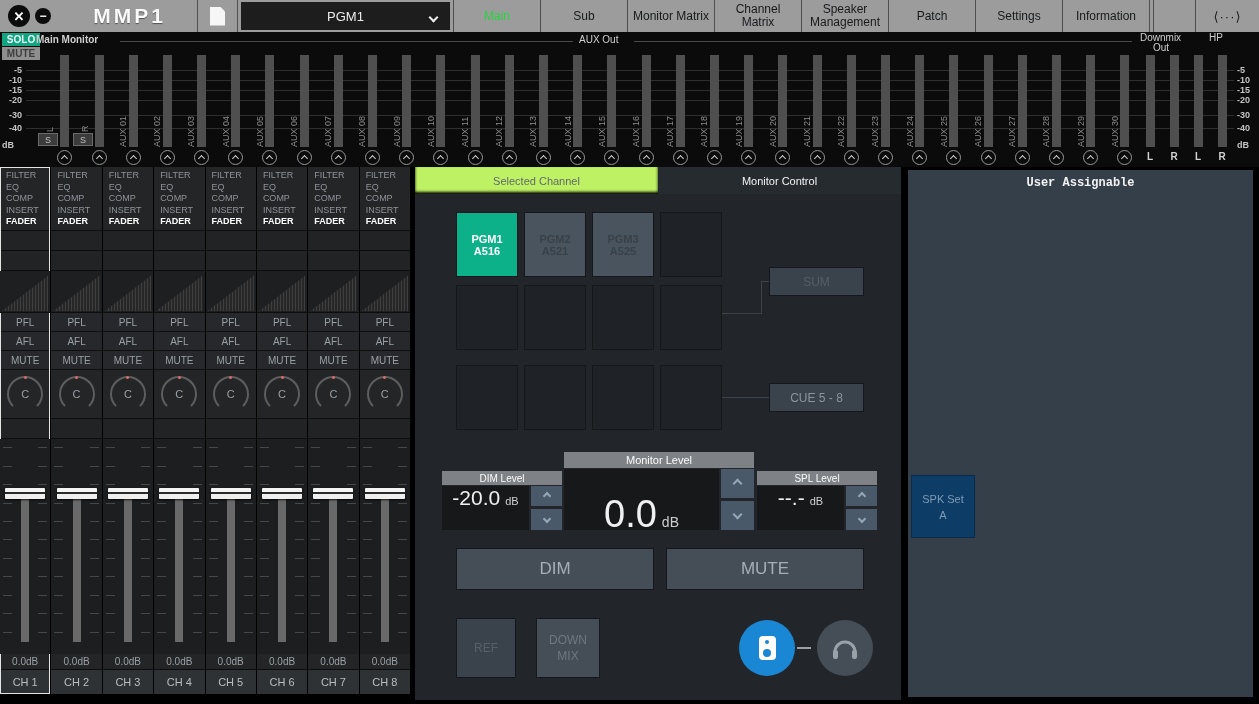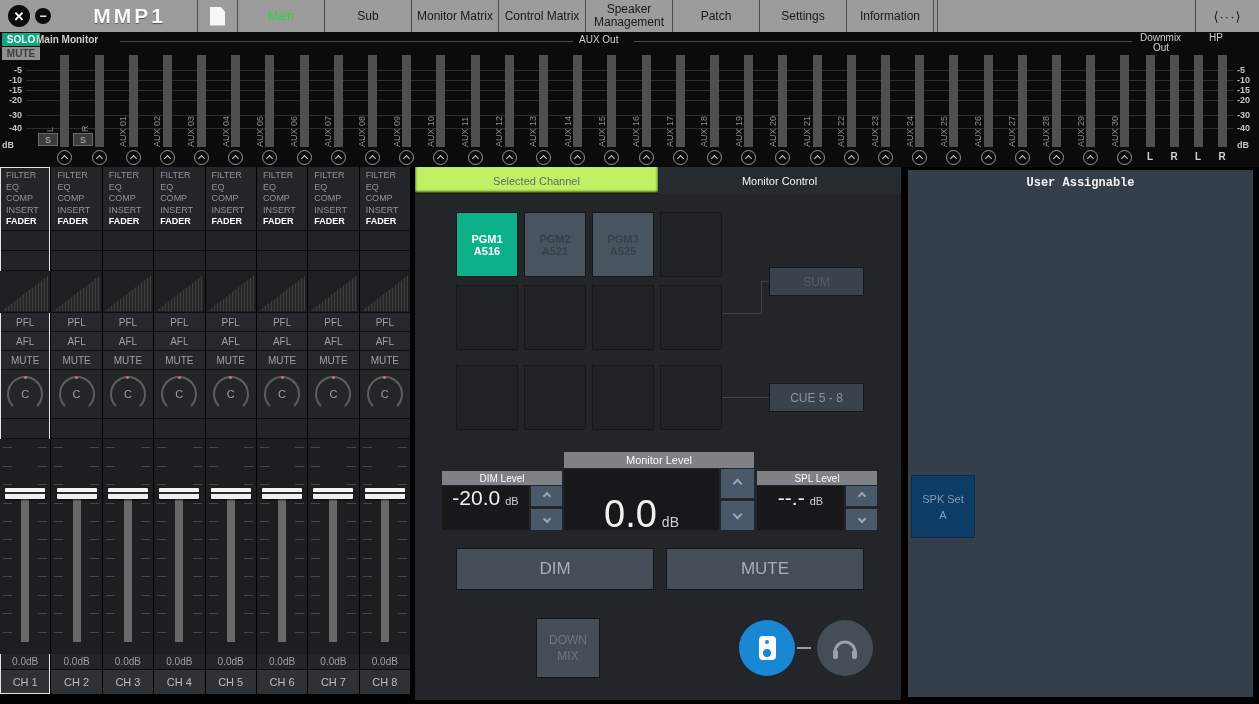--- a/index.html
+++ b/index.html
@@ -165,25 +165,31 @@
 
 <div class="topbar">
   <div class="winbtns">
     <div class="circ-btn close-b">✕</div>
     <div class="circ-btn min-b">−</div>
   </div>
   <div class="logo">MMP1</div>
   <div class="tcell doccell">
     <div class="docicon"></div>
   </div>
+  <div class="tcell ddcell">
+    <div class="dropdown">
+      <span>PGM1</span>
+      <span class="chev down"></span>
+    </div>
+  </div>
   <div id="navtabs" style="display:flex;">
       <div class="tcell navtab active">Main</div>
       <div class="tcell navtab">Sub</div>
       <div class="tcell navtab">Monitor Matrix</div>
-      <div class="tcell navtab">Control Matrix</div>
+      <div class="tcell navtab">Channel Matrix</div>
       <div class="tcell navtab">Speaker Management</div>
       <div class="tcell navtab">Patch</div>
       <div class="tcell navtab">Settings</div>
       <div class="tcell navtab">Information</div>
     </div>
   <div class="dblsep"></div>
   <div class="dblsep2"></div>
   <div class="tspacer"></div>
   <div class="overflow-cell tcell" style="border-left:1px solid #4e4e4e;">⟨···⟩</div>
 </div>
@@ -716,20 +722,21 @@
         <span class="chev up" style="width:6px;height:6px;"></span>
       </div>
     <div class="spin" style="width:31px; height:21px;">
         <span class="chev down" style="width:6px;height:6px;margin-top:-2px;"></span>
       </div>
   </div>
 
   <div class="bigbtn" style="left:41px; top:381px;">DIM</div>
   <div class="bigbtn" style="left:251px; top:381px;">MUTE</div>
 
+  <div class="sqbtn" style="left:41px; top:451px; width:60px; background:#3a434c; color:#575f68;">REF</div>
   <div class="sqbtn" style="left:121px; top:451px; width:64px; background:#454e57; color:#6e7781;">
     <span>DOWN</span>
     <span>MIX</span>
   </div>
 
   <div class="circbig spk-circ" style="left:324px; top:453px;">
     <div class="spk-body">
       <div class="d1"></div>
         <div class="d2"></div>
     </div>

